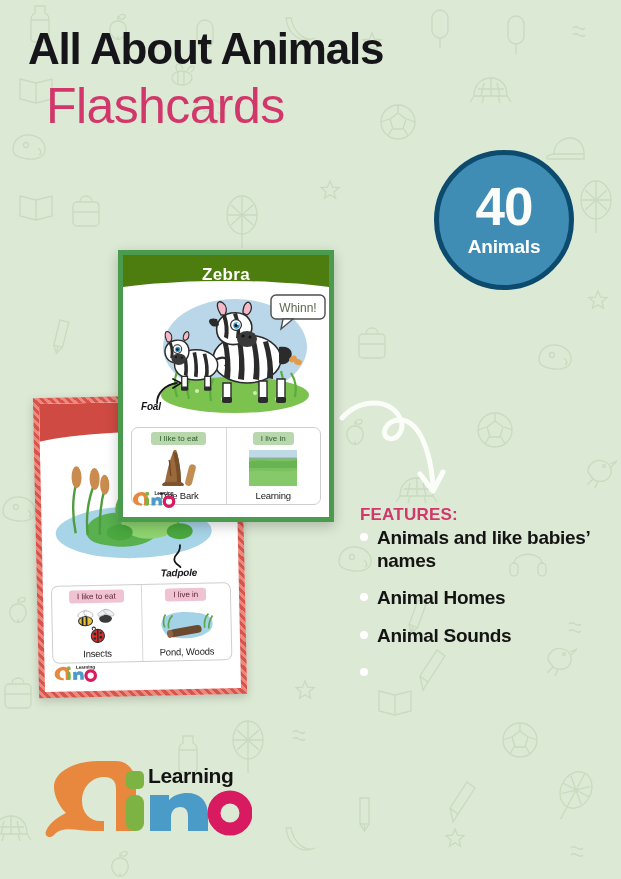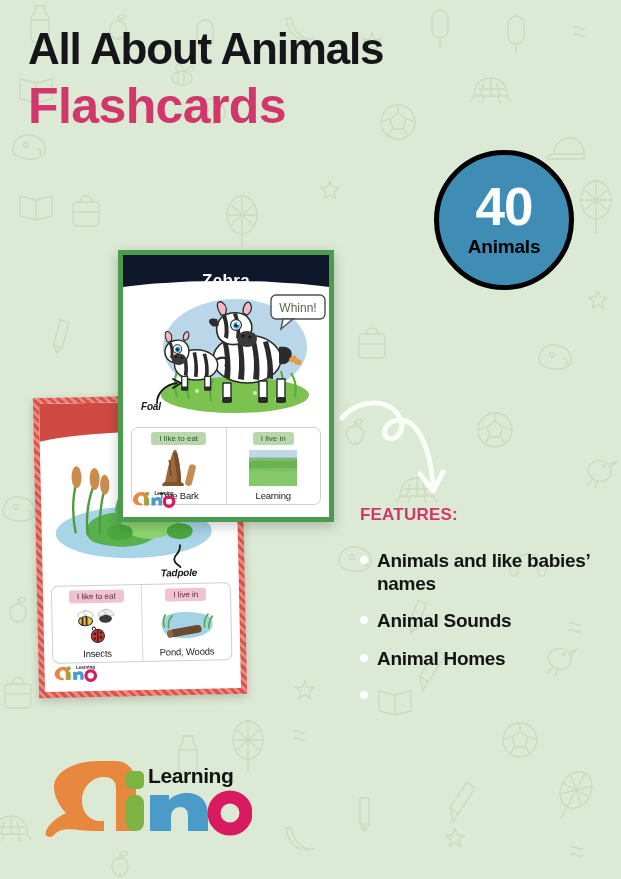--- a/index.html
+++ b/index.html
@@ -14,38 +14,38 @@
   
   #doodle-bg { position:absolute; inset:0; z-index:0; opacity:.55; }
 
   
   .title-wrap { position:absolute; left:28px; top:26px; z-index:5; }
   #main-title {
     font-size:44px; font-weight:700; color:#16161a;
     letter-spacing:-1.2px; line-height:1.05; white-space:nowrap;
   }
   #sub-title {
-    font-size:50px; font-weight:700; color:#d1376a;
-    letter-spacing:-0.6px; line-height:1.12; margin-top:6px;
+    font-size:50px; font-weight:400; color:#d1376a;
+    letter-spacing:-0.6px; line-height:1.12; margin-top:6px;margin-left:18px;
   }
 
   
   #count-badge {
     position:absolute; left:434px; top:150px; width:140px; height:140px;
     border-radius:50%; background:#3f8cb5;
-    border:5px solid #000000;
+    border:5px solid #0c4a6e;
     display:flex; flex-direction:column; align-items:center; justify-content:center;
     z-index:6;
   }
   #count-badge .num {
     font-size:53px; font-weight:700; color:#fbfdfa; line-height:.95;
     letter-spacing:-1px;
   }
   #count-badge .lbl {
-    font-size:19px; font-weight:700; color:#000000; margin-top:3px; letter-spacing:-.2px;
+    font-size:19px; font-weight:700; color:#ffffff; margin-top:3px; letter-spacing:-.2px;
   }
 
   
   .card { position:absolute; background:#fff; z-index:4; }
 
   
   #card-frog {
     left:36px; top:396px; width:208px; height:300px;
     transform:rotate(-1.2deg);
     box-shadow:0 3px 10px rgba(0,0,0,.18);
@@ -65,22 +65,22 @@
 
   
   #card-zebra {
     left:118px; top:250px; width:216px; height:272px;
     box-shadow:0 4px 12px rgba(0,0,0,.22);
     padding:5px; background:#4a9b4e;
     z-index:5;
   }
   #card-zebra .inner { width:100%; height:100%; background:#fff; position:relative; overflow:hidden; }
   #card-zebra .hdr {
-    height:36px; background:#0f172a; position:relative;
-    display:flex; align-items:flex-end; justify-content:center; padding-top:3px;
+    height:36px; background:#4d7c0f; position:relative;
+    display:flex; align-items:center; justify-content:center; padding-top:3px;
   }
   #card-zebra .hdr::after {
     content:""; position:absolute; left:-12%; bottom:-20px; width:124%; height:30px;
     background:#fff; border-radius:50%;
   }
   .card-title {
     font-size:17px; font-weight:700; color:#fff; letter-spacing:.3px; z-index:2; position:relative;
   }
 
   .illus { position:relative; }
@@ -105,21 +105,21 @@
   .pill.pink  { background:#f0c3d2; color:#5d2338; }
   .info-img { height:40px; display:flex; align-items:flex-end; justify-content:center; margin:3px 0 2px; }
   .info-cap { font-size:9.5px; color:#1b1b1b; letter-spacing:-.2px; }
 
   
   .card-logo { position:absolute; bottom:4px; left:8px; }
 
   
   #features { position:absolute; left:360px; top:505px; width:250px; z-index:6; }
   #features-heading {
-    font-size:17px; font-weight:700; color:#d1376a; letter-spacing:.2px; margin-bottom:24px;
+    font-size:17px; font-weight:700; color:#d1376a; letter-spacing:.2px; margin-bottom:1px;
   }
   .feat-row { display:flex; align-items:flex-start; margin-bottom:14px; }
   .feat-dot {
     width:8px; height:8px; border-radius:50%; background:#fff;
     flex:0 0 8px; margin:7px 9px 0 0;
   }
   .feat-text {
     font-size:19px; font-weight:700; color:#141414; line-height:1.22; letter-spacing:-.3px;
   }
 
@@ -534,25 +534,25 @@
 
 <div id="features">
   <div id="features-heading">FEATURES:</div>
 
   <div class="feat-row">
     <span class="feat-dot"></span>
     <span class="feat-text">Animals and like babies’ names</span>
   </div>
   <div class="feat-row">
     <span class="feat-dot"></span>
-    <span class="feat-text">Animal Sounds</span>
+    <span class="feat-text">Animal Homes</span>
   </div>
   <div class="feat-row">
     <span class="feat-dot"></span>
-    <span class="feat-text">Animal Homes</span>
+    <span class="feat-text">Animal Sounds</span>
   </div>
   <div class="feat-row">
     <span class="feat-dot"></span>
   </div>
 </div>
 
 <div id="brand-logo">
   <svg width="212" height="86" viewBox="0 0 212 86" aria-hidden="true">
 
     <path d="M76 6 C88 6 96 16 96 30 L96 76 L76 76 L76 34 C76 26 72 22 64 22 C52 22 42 32 42 46

